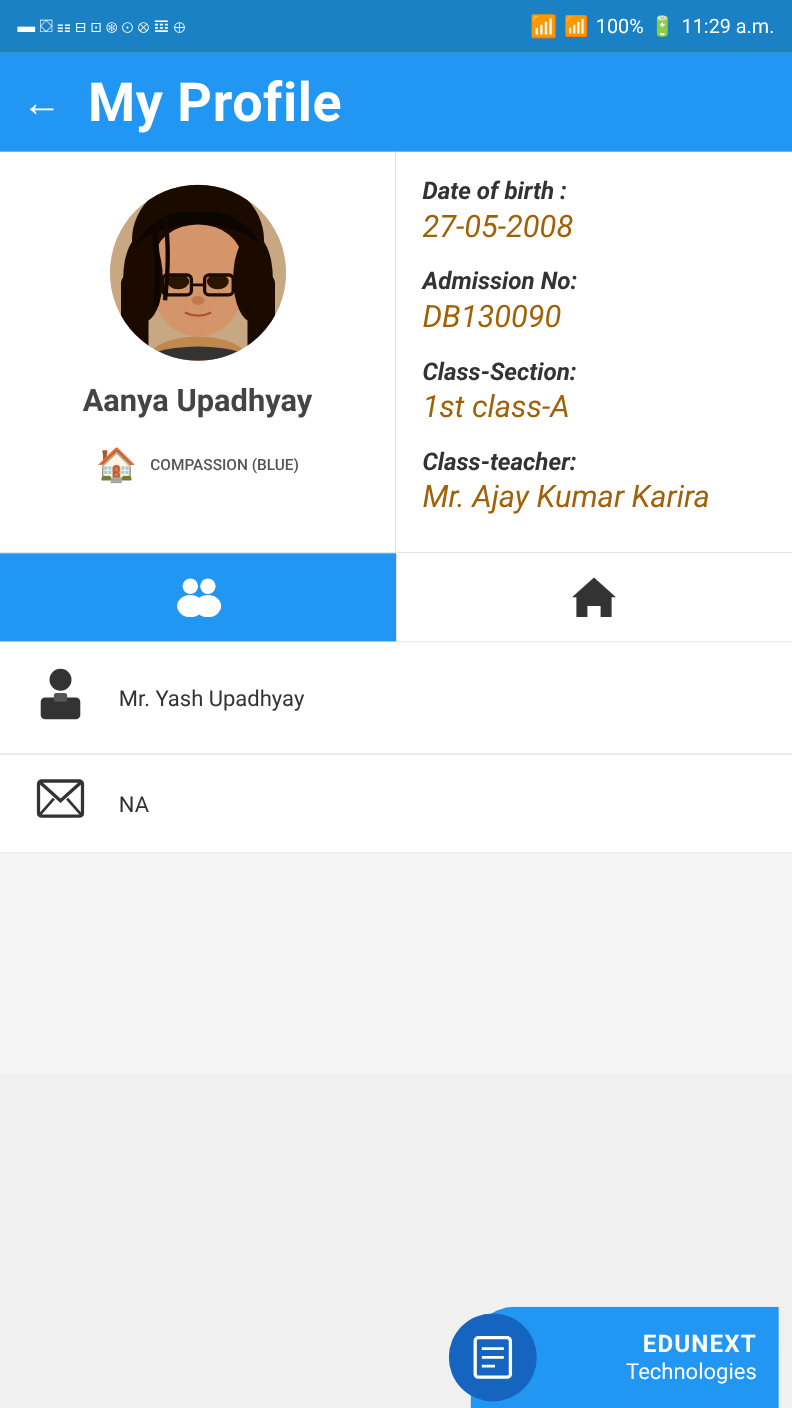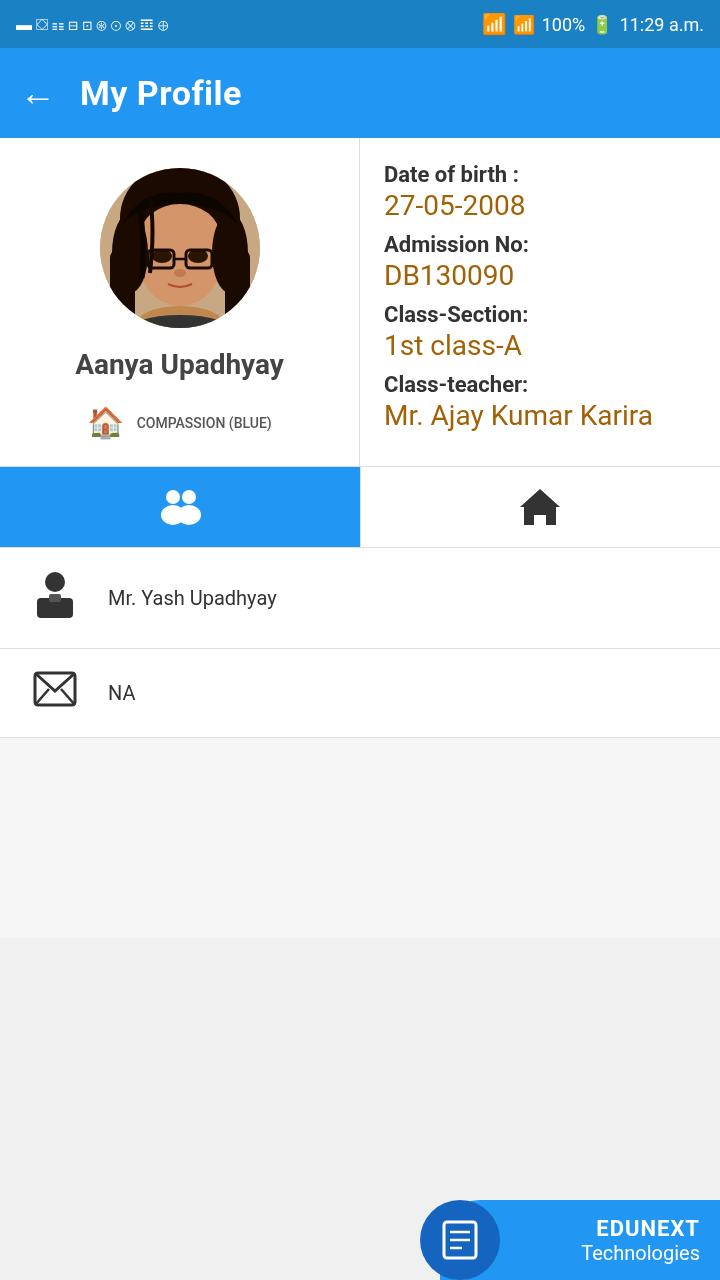--- a/index.html
+++ b/index.html
@@ -46,21 +46,21 @@
       padding: 0 20px;
       gap: 24px;
     }
     .back-btn {
       color: white;
       font-size: 36px;
       cursor: pointer;
     }
     .header-title {
       color: white;
-      font-size: 34px;
+      font-size: 49px;
       font-weight: bold;
       letter-spacing: 0.5px;
     }
 
     
     .profile-section {
       width: 100%;
       background: white;
       display: flex;
       flex-direction: row;
@@ -116,20 +116,22 @@
       font-size: 14px;
       color: #555;
       font-weight: 500;
     }
 
     .profile-right {
       flex: 1;
       padding: 24px 24px;
       display: flex;
       flex-direction: column;
+      gap: 12px;
+      font-style: italic;
     }
 
     .info-label {
       font-size: 22px;
       font-weight: bold;
       color: #333;
       margin-bottom: 2px;
     }
     .info-value {
       font-size: 28px;
@@ -190,23 +192,23 @@
       color: #333;
     }
     .list-text.phone {
       color: #29b6f6;
     }
 
     
     .bottom-brand {
       position: fixed;
       bottom: 0;
-      right: 0;
+      right: 12px;
       width: 280px;
-      height: 80px;
+      height: 92px;
       background: #2196f3;
       border-radius: 40px 0 0 0;
       display: flex;
       align-items: center;
       justify-content: flex-end;
       padding-right: 20px;
       gap: 12px;
     }
     .brand-icon-circle {
       width: 80px;

